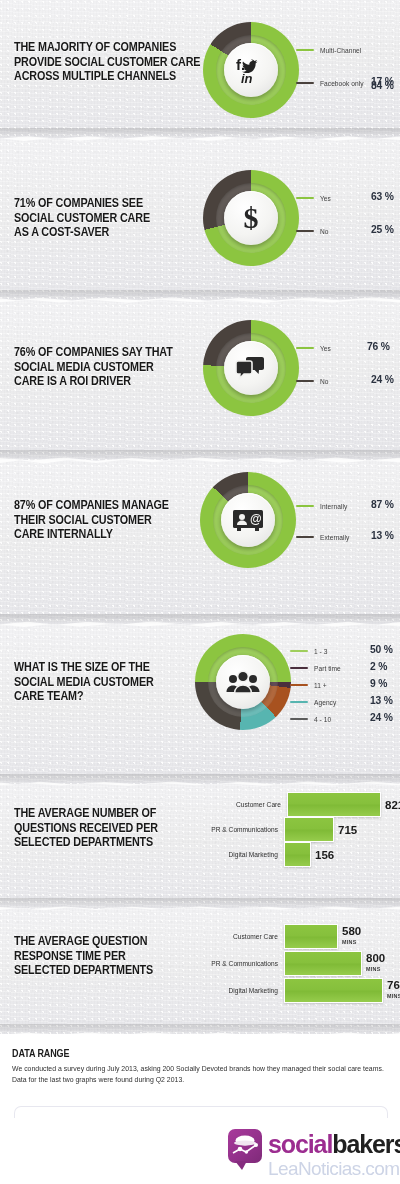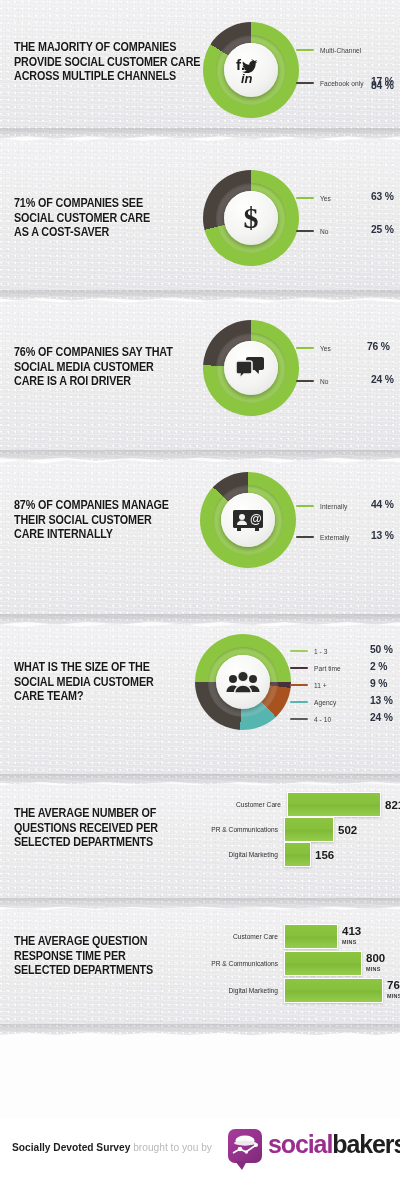--- a/index.html
+++ b/index.html
@@ -392,21 +392,21 @@
         <rect x="23" y="20" width="4" height="3"></rect>
       </svg>
     </div>
   </div>
 
   <div class="legend" style="left:296px; top:500px;">
     <div class="legend-row" style="left:0; top:0;">
       <span class="legend-line" style="background:#8cc540;"></span>
       <span class="legend-label">Internally</span>
     </div>
-    <div class="legend-value" style="left:75px; top:-1px;"><span>44</span> %</div>
+    <div class="legend-value" style="left:75px; top:-1px;"><span>87</span> %</div>
     <div class="legend-row" style="left:0; top:31px;">
       <span class="legend-line" style="background:#4a423d;"></span>
       <span class="legend-label">Externally</span>
     </div>
     <div class="legend-value" style="left:75px; top:30px;"><span>13</span> %</div>
   </div>
 
   <div class="panel tear-b" style="top:622px;height:164px;"></div>
   <div class="panel-shadow" style="top:774px;"></div>
 
@@ -471,70 +471,73 @@
 
   <div class="barchart" style="left:196px; top:790px;">
     <div class="bar-row" style="left:3px; top:2px;">
       <span class="bar-label" style="width:82px;">Customer Care</span>
       <span class="bar" style="width:92px; margin-left:6px;"></span>
       <span class="bar-value">821</span>
     </div>
     <div class="bar-row" style="left:0; top:27px;">
       <span class="bar-label" style="width:82px;">PR &amp; Communications</span>
       <span class="bar" style="width:48px; margin-left:6px;"></span>
-      <span class="bar-value">502</span>
+      <span class="bar-value">715</span>
     </div>
     <div class="bar-row" style="left:0; top:52px;">
       <span class="bar-label" style="width:82px;">Digital Marketing</span>
       <span class="bar" style="width:25px; margin-left:6px;"></span>
       <span class="bar-value">156</span>
     </div>
   </div>
 
   <div class="panel tear-a" style="top:906px;height:130px;"></div>
   <div class="panel-shadow" style="top:1024px;"></div>
 
   <div class="headline" style="top:934px;">THE AVERAGE QUESTION
 RESPONSE TIME PER
 SELECTED DEPARTMENTS</div>
 
   <div class="barchart" style="left:196px; top:920px;">
     <div class="bar-row" style="left:0; top:4px;">
       <span class="bar-label" style="width:82px;">Customer Care</span>
       <span class="bar" style="width:52px; margin-left:6px;"></span>
-      <span class="bar-value"><span>413</span><span class="bar-unit">MINS</span></span>
+      <span class="bar-value"><span>580</span><span class="bar-unit">MINS</span></span>
     </div>
     <div class="bar-row" style="left:0; top:31px;">
       <span class="bar-label" style="width:82px;">PR &amp; Communications</span>
       <span class="bar" style="width:76px; margin-left:6px;"></span>
       <span class="bar-value"><span>800</span><span class="bar-unit">MINS</span></span>
     </div>
     <div class="bar-row" style="left:0; top:58px;">
       <span class="bar-label" style="width:82px;">Digital Marketing</span>
       <span class="bar" style="width:97px; margin-left:6px;"></span>
       <span class="bar-value"><span>769</span><span class="bar-unit">MINS</span></span>
     </div>
   </div>
 
+  <div id="footer-note">
+    <div class="note-title">DATA RANGE</div>
+    <div class="note-body">We conducted a survey during July 2013, asking 200 Socially Devoted brands how they managed their social care teams. Data for the last two graphs were found during Q2 2013.</div>
+    <div class="note-divider"></div>
+  </div>
 
   <div id="footer-brand">
-    <div class="brand-text">
-      <span class="brand-strong">Socially Devoted Survey</span><span class="brand-light"> brought to you by</span>
-    </div>
 
     <div class="sb-logo-mark">
       <svg width="28" height="28" viewBox="0 0 28 28">
         <ellipse cx="14" cy="8.5" rx="9.5" ry="5" fill="#ffffff"></ellipse>
         <ellipse cx="14" cy="11" rx="11" ry="2.6" fill="#f0e6f0"></ellipse>
         <path d="M2 21 L9 17 L15 20 L25 13" stroke="#ffffff" stroke-width="1.6" fill="none"></path>
         <circle cx="9" cy="17" r="2.3" fill="#ffffff"></circle>
         <circle cx="15.4" cy="20" r="1.7" fill="#ffffff"></circle>
         <circle cx="25" cy="13" r="2" fill="#ffffff"></circle>
       </svg>
     </div>
 
     <div class="sb-wordmark">
       <span class="sb-social">social</span><span class="sb-bakers">bakers</span>
     </div>
 
+    <div class="watermark">LeaNoticias.com</div>
   </div>
 
 </div>
 
 </body></html>

